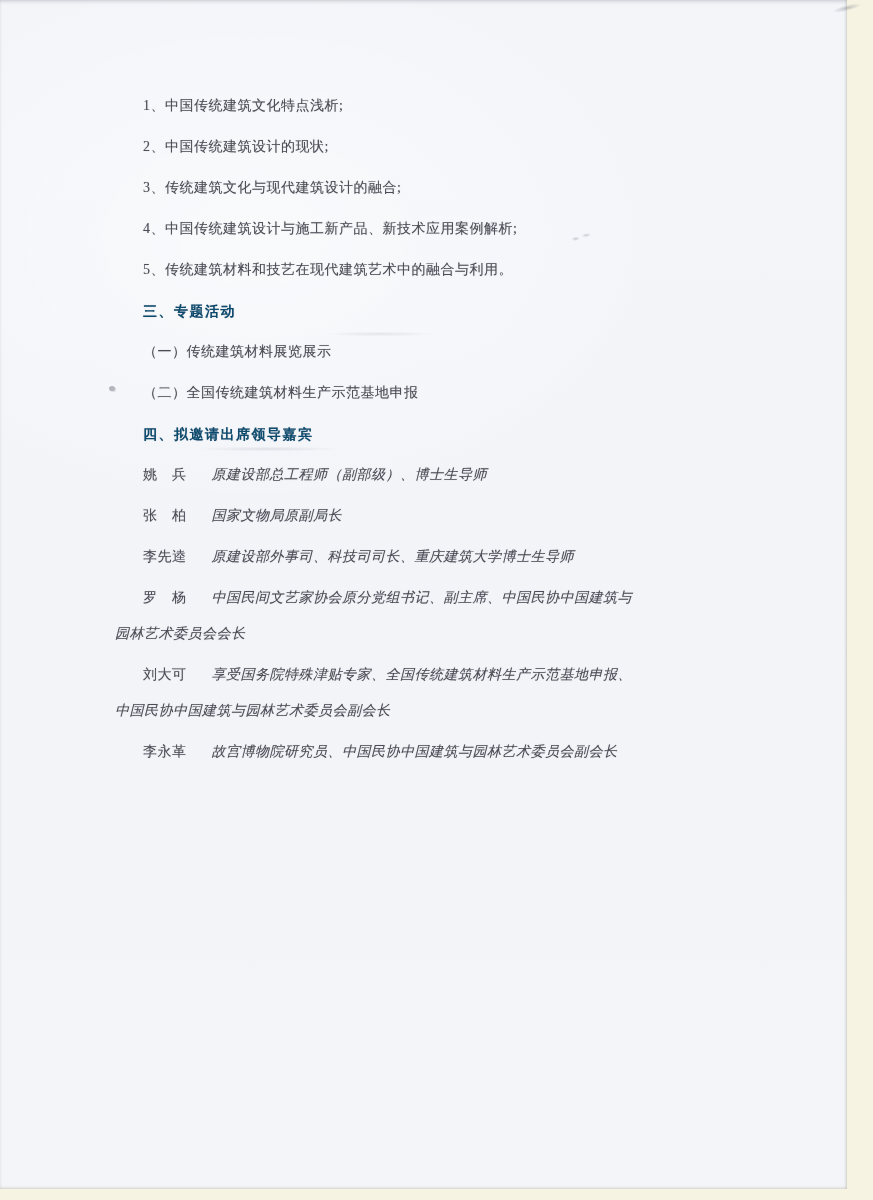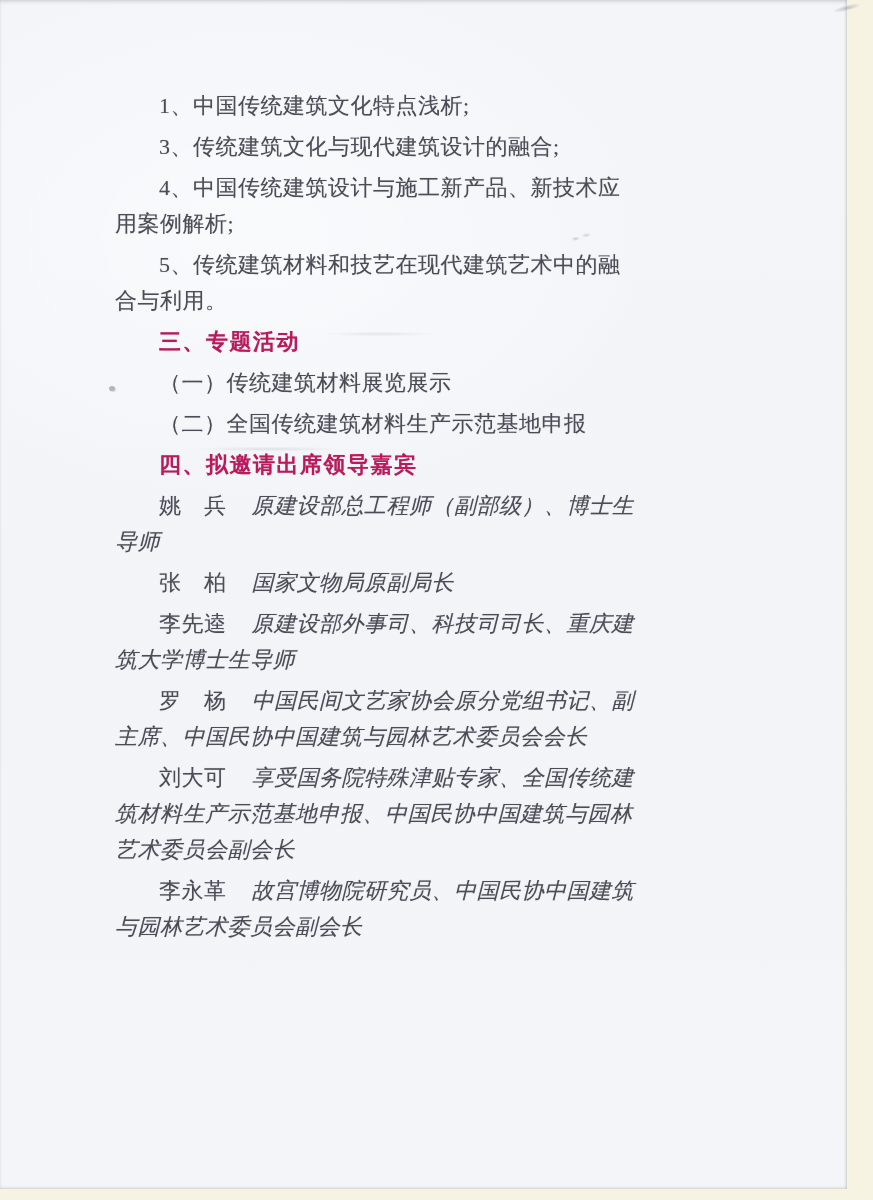--- a/index.html
+++ b/index.html
@@ -24,33 +24,33 @@
     box-shadow: inset 0 3px 4px -2px rgba(120,122,135,0.35),
                 inset -2px 0 3px -1px rgba(170,168,150,0.4),
                 inset 0 -2px 3px -1px rgba(170,168,150,0.4);
   }
   .content {
     position: absolute;
     left: 0; top: 0;
     width: 727px;
     padding: 88px 86px 0 115px;
     color: #4b4c55;
-    font-size: 22px;
+    font-size: 14px;
     line-height: 36px;
     text-shadow: 0 0 1px rgba(75,76,90,0.35);
   }
   .para {
     margin: 0 0 5px 0;
     text-indent: 2em;
     letter-spacing: 0.5px;
   }
   .heading {
     font-family: "Liberation Sans", "DejaVu Sans", sans-serif;
     font-weight: bold;
-    color: #be185d;
+    color: #0c4a6e;
     letter-spacing: 1.5px;
   }
   .gname { white-space: pre; }
   .gtitle { margin-left: 25px; font-style: italic; }
   
   .artifact { position: absolute; pointer-events: none; }
   .dot-artifact {
     left: 109px; top: 386px;
     width: 6px; height: 5px;
     border-radius: 50%;
@@ -90,20 +90,21 @@
 
   <div class="artifact smudge-artifact-2"></div>
   <div class="artifact smudge-artifact-1"></div>
   <div class="artifact smudge-artifact-3"></div>
   <div class="artifact smudge-artifact-4"></div>
   <div class="artifact dot-artifact"></div>
 
   <div class="content">
 
     <p class="para">1、中国传统建筑文化特点浅析;</p>
+    <p class="para">2、中国传统建筑设计的现状;</p>
     <p class="para">3、传统建筑文化与现代建筑设计的融合;</p>
     <p class="para">4、中国传统建筑设计与施工新产品、新技术应用案例解析;</p>
     <p class="para">5、传统建筑材料和技艺在现代建筑艺术中的融合与利用。</p>
 
     <p class="para heading">三、专题活动</p>
     <p class="para">（一）传统建筑材料展览展示</p>
     <p class="para">（二）全国传统建筑材料生产示范基地申报</p>
 
     <p class="para heading">四、拟邀请出席领导嘉宾</p>
 

